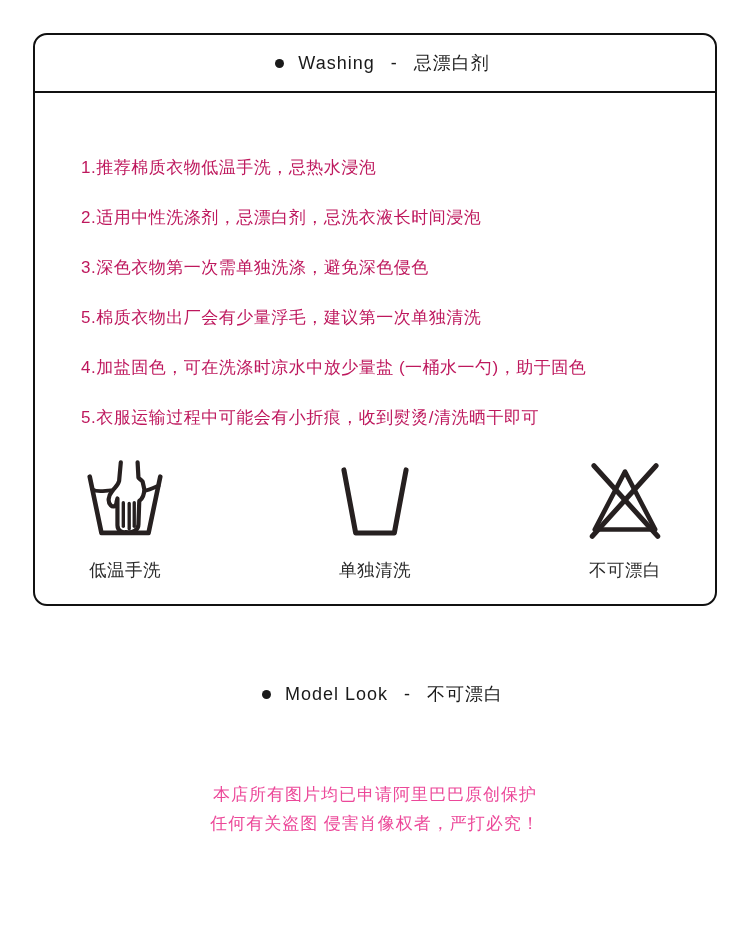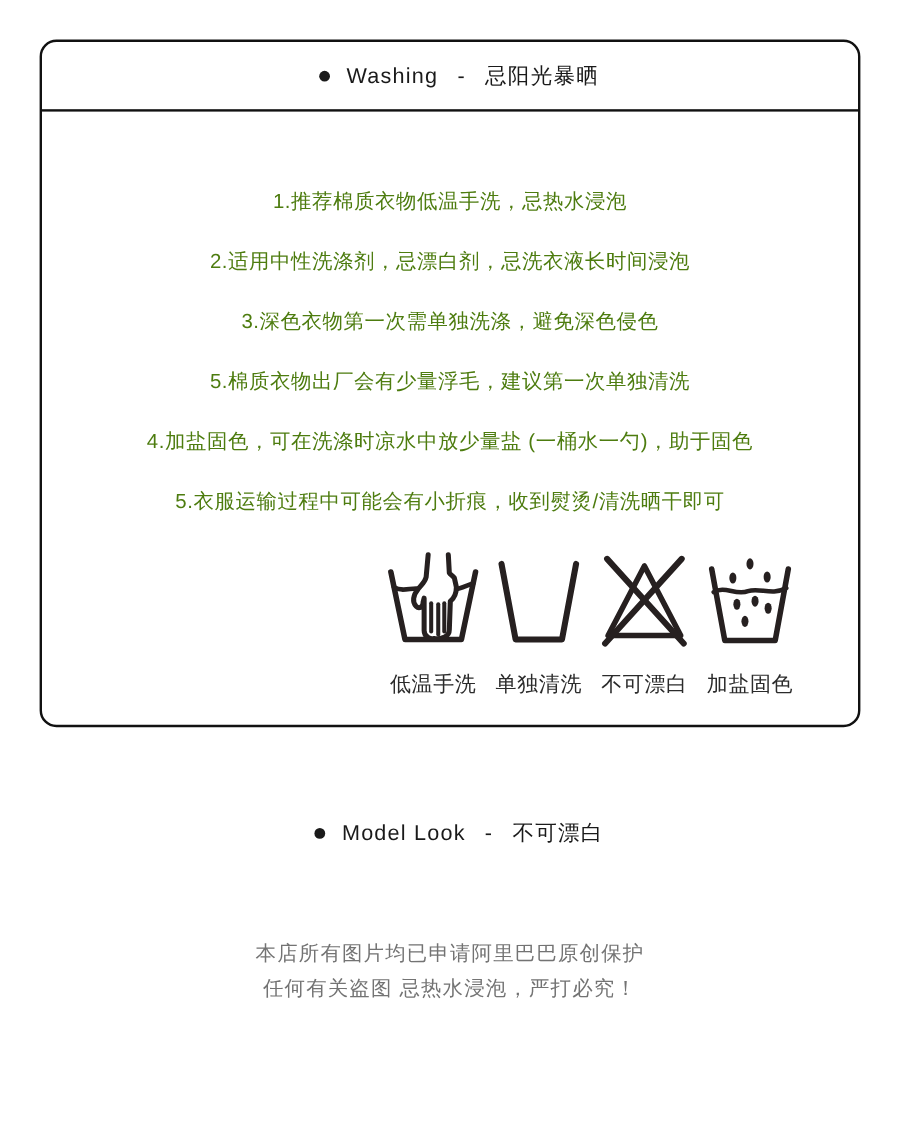--- a/index.html
+++ b/index.html
@@ -37,29 +37,28 @@
     background:#1a1a1a;
     border-radius:50%;
     flex:0 0 auto;
   }
   .hdr-dash { margin:0 2px; color:#1a1a1a; }
   .care-body { padding:66px 46px 22px; }
   .instruction {
     font-size:17px;
     line-height:18px;
     letter-spacing:0.5px;
-    color:#4d7c0f;
+    color:#be185d;
     margin-bottom:32px;
     white-space:nowrap;
-    text-align:center;
   }
   
   .icons-row {
     display:flex;
-    justify-content:flex-end;
+    justify-content:space-between;
     margin-top:24px;
   }
   .icon-col {
     width:88px;
     display:flex;
     flex-direction:column;
     align-items:center;
   }
   .icon-col svg { width:86px; height:84px; display:block; }
   .icon-label {
@@ -70,33 +69,33 @@
     white-space:nowrap;
   }
   
   .model-header { margin-top:76px; }
   .notice {
     margin-top:74px;
     text-align:center;
     font-size:17px;
     line-height:29px;
     letter-spacing:1px;
-    color:#737373;
+    color:#ec4899;
   }
 </style>
 </head>
 <body>
 
 <div class="care-box">
 
   <div class="section-header">
     <span class="bullet-dot"></span>
     <span>Washing</span>
     <span class="hdr-dash">-</span>
-    <span>忌阳光暴晒</span>
+    <span>忌漂白剂</span>
   </div>
 
   <div class="care-body">
     <div class="instruction">1.推荐棉质衣物低温手洗，忌热水浸泡</div>
     <div class="instruction">2.适用中性洗涤剂，忌漂白剂，忌洗衣液长时间浸泡</div>
     <div class="instruction">3.深色衣物第一次需单独洗涤，避免深色侵色</div>
     <div class="instruction">5.棉质衣物出厂会有少量浮毛，建议第一次单独清洗</div>
     <div class="instruction">4.加盐固色，可在洗涤时凉水中放少量盐 (一桶水一勺)，助于固色</div>
     <div class="instruction">5.衣服运输过程中可能会有小折痕，收到熨烫/清洗晒干即可</div>
 
@@ -125,45 +124,29 @@
 
       <div class="icon-col">
         <svg viewBox="0 0 100 100" fill="none" stroke="#262020" stroke-linecap="round" stroke-linejoin="round">
           <path d="M50,15 L14,84 L86,84 Z" stroke-width="5.5"></path>
           <path d="M13,8 L89,92" stroke-width="6"></path>
           <path d="M87,8 L11,92" stroke-width="6"></path>
         </svg>
         <div class="icon-label">不可漂白</div>
       </div>
 
-      <div class="icon-col">
-        <svg viewBox="0 0 100 100" fill="none" stroke="#262020" stroke-linecap="round" stroke-linejoin="round">
-          <path d="M12,18 L25,89 L75,89 L88,18" stroke-width="5.5"></path>
-          <path d="M14,41 C25,34 36,45 48,40 C60,36 71,45 86,37" stroke-width="4.5"></path>
-          <g fill="#262020" stroke="none">
-            <ellipse cx="33" cy="27" rx="3.5" ry="5.5"></ellipse>
-            <ellipse cx="50" cy="13" rx="3.5" ry="5.5"></ellipse>
-            <ellipse cx="67" cy="26" rx="3.5" ry="5.5"></ellipse>
-            <ellipse cx="37" cy="53" rx="3.5" ry="5.5"></ellipse>
-            <ellipse cx="55" cy="50" rx="3.5" ry="5.5"></ellipse>
-            <ellipse cx="68" cy="57" rx="3.5" ry="5.5"></ellipse>
-            <ellipse cx="45" cy="70" rx="3.5" ry="5.5"></ellipse>
-          </g>
-        </svg>
-        <div class="icon-label">加盐固色</div>
-      </div>
 
 
     </div>
   </div>
 </div>
 
 <div class="section-header model-header">
   <span class="bullet-dot"></span>
   <span>Model Look</span>
   <span class="hdr-dash">-</span>
   <span>不可漂白</span>
 </div>
 
 <div class="notice">
   <div>本店所有图片均已申请阿里巴巴原创保护</div>
-  <div>任何有关盗图 忌热水浸泡，严打必究！</div>
+  <div>任何有关盗图 侵害肖像权者，严打必究！</div>
 </div>
 
 </body></html>

